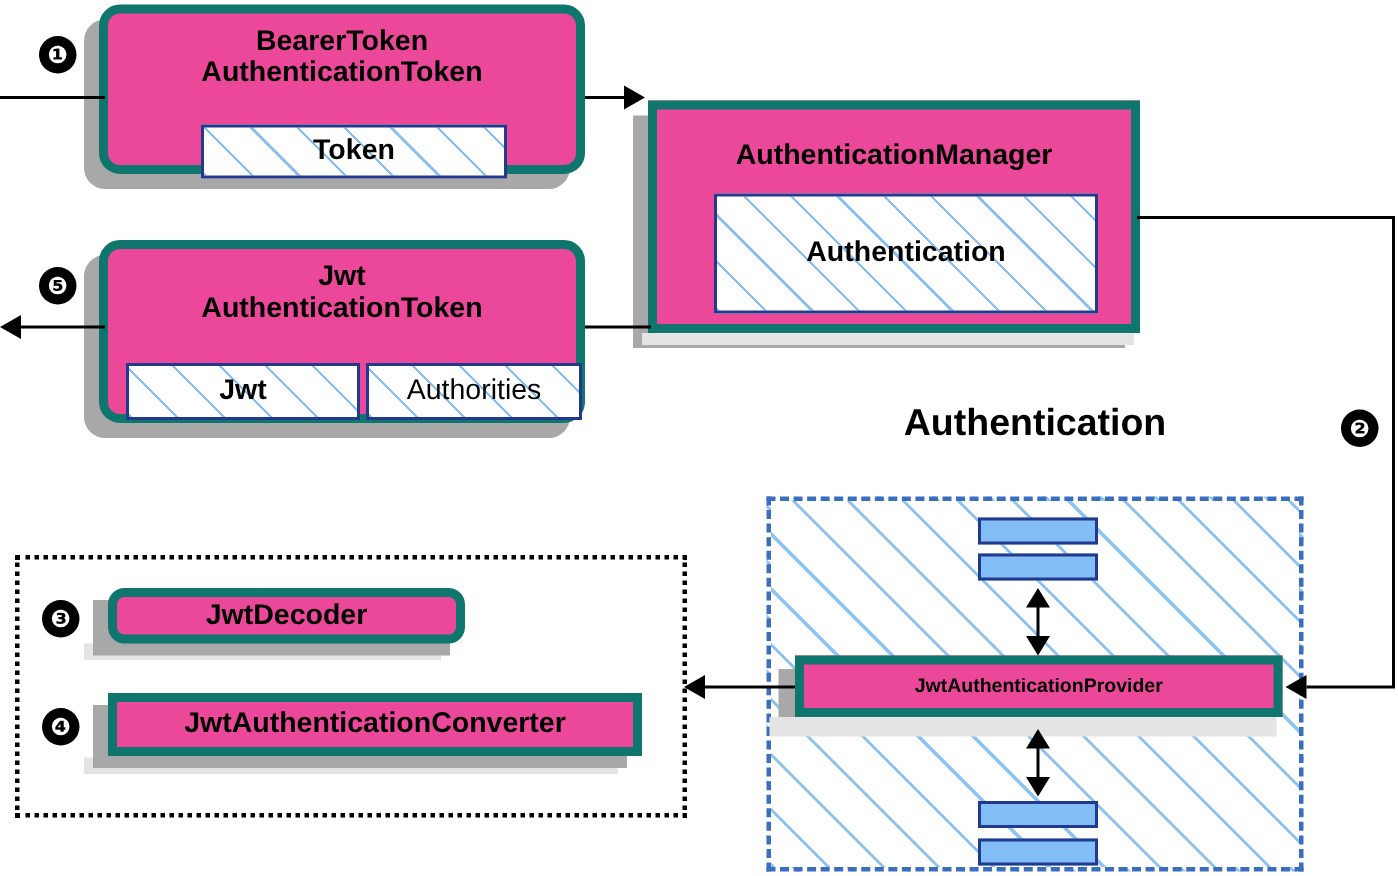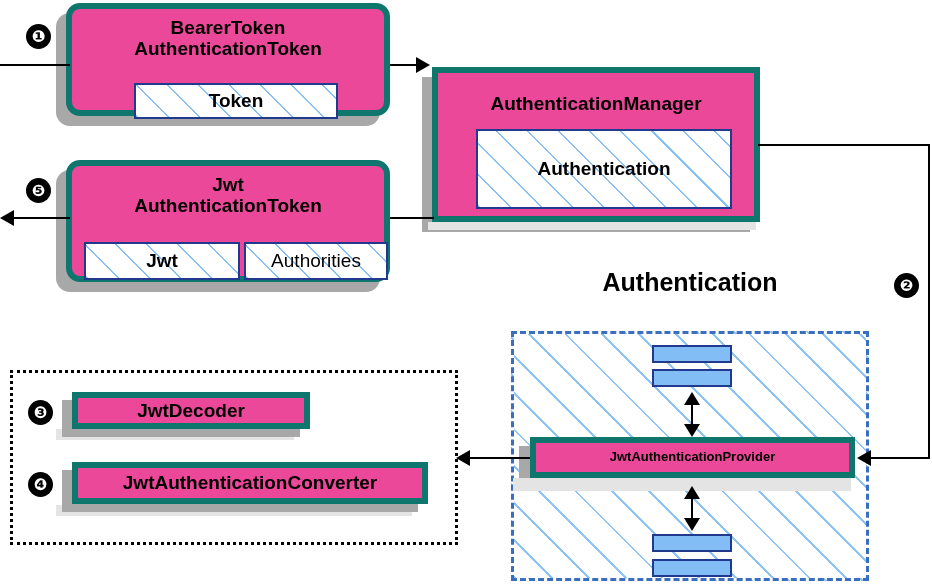--- a/index.html
+++ b/index.html
@@ -172,21 +172,21 @@
   #jwt-provider-shadow { left: 519px; top: 446px; width: 325px; height: 41px; z-index: 2; }
   #jwt-provider-shadow2 { left: 513px; top: 478px; width: 338px; height: 13px; z-index: 2; }
 
   .provider-bar { position: absolute; width: 80px; height: 18px; background: #82bdf5; border: 2px solid #223a8e; box-sizing: border-box; z-index: 3; }
   #bar-top-1    { left: 652px; top: 345px; }
   #bar-top-2    { left: 652px; top: 369px; }
   #bar-bottom-1 { left: 652px; top: 534px; }
   #bar-bottom-2 { left: 652px; top: 559px; }
 
   #decoder-region { left: 10px; top: 370px; width: 448px; height: 175px; }
-  #jwt-decoder-box { left: 72px; top: 392px; width: 238px; height: 37px; font-size: 19px; z-index: 3; }
+  #jwt-decoder-box { left: 72px; top: 392px; width: 238px; height: 37px; font-size: 19px; z-index: 3; border-radius: 11px; }
   #jwt-decoder-shadow  { left: 62px; top: 400px; width: 238px; height: 37px; z-index: 2; }
   #jwt-decoder-shadow2 { left: 56px; top: 429px; width: 238px; height: 11px; z-index: 2; }
 
   #jwt-converter-box { left: 72px; top: 462px; width: 356px; height: 42px; font-size: 19px; z-index: 3; }
   #jwt-converter-shadow  { left: 62px; top: 470px; width: 356px; height: 42px; z-index: 2; }
   #jwt-converter-shadow2 { left: 56px; top: 505px; width: 356px; height: 11px; z-index: 2; }
 
   #marker-1 { left: 26px; top: 24px; }
   #marker-5 { left: 26px; top: 178px; }
   #marker-2 { left: 894px; top: 273px; }

